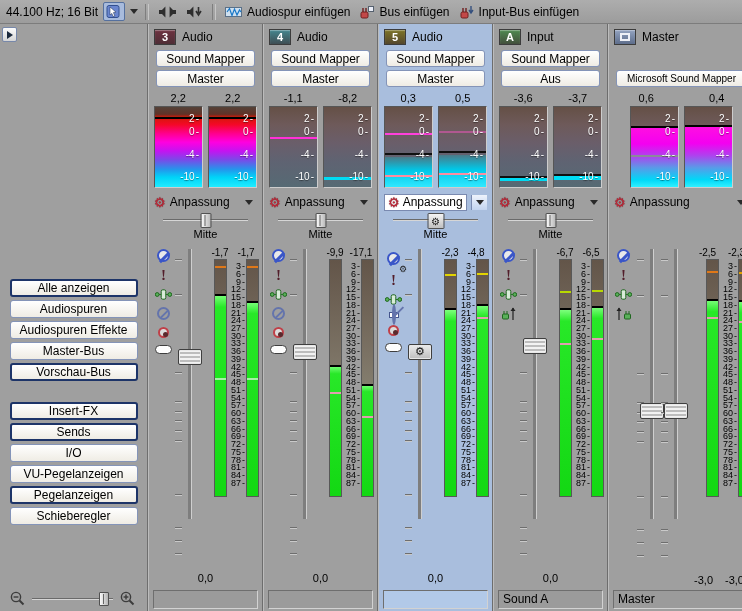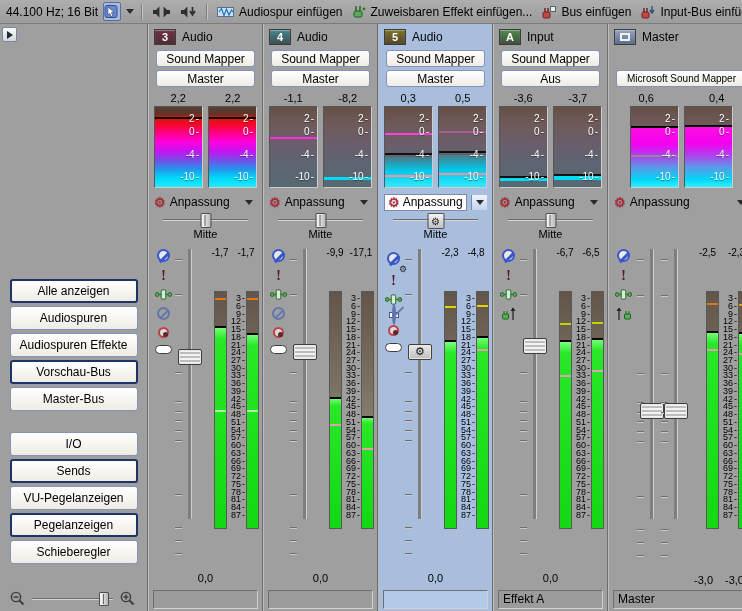--- a/index.html
+++ b/index.html
@@ -15,21 +15,21 @@
   .tb-act{display:flex;align-items:center;gap:4px;background:none;border:none;font:inherit;padding:1px 2px;white-space:nowrap;}
   
   .main{flex:1;display:flex;min-height:0;}
   .sidebar{width:148px;flex:none;box-sizing:border-box;position:relative;display:flex;flex-direction:column;
     border-right:1px solid #6e6e6e;background:#9f9f9f;}
   .side-arrow-btn{position:absolute;left:2px;top:3px;width:15px;height:15px;background:linear-gradient(#fcfcfc,#d6d6d6);
     border:1px solid #7788aa;border-radius:2px;display:flex;align-items:center;justify-content:center;padding:0;}
   .tri-r{width:0;height:0;border-left:6px solid #1c2a3c;border-top:4px solid transparent;border-bottom:4px solid transparent;}
   .view-group{margin-top:252px;}
   .section-group{margin-top:18px;}
-  .side-btn{display:block;width:128px;height:24px;margin:3px auto 0;background:linear-gradient(#ffffff,#efece4);
+  .side-btn{display:block;width:128px;height:18px;margin:3px auto 0;background:linear-gradient(#ffffff,#efece4);
     border:1px solid #8494b8;border-radius:3px;font-size:12px;font-family:inherit;padding:0;line-height:15px;}
   .side-btn.active{border:2px solid #1d3468;line-height:13px;}
   .zoom-row{margin-top:auto;margin-bottom:4px;display:flex;align-items:center;gap:7px;padding:0 12px 0 10px;height:18px;}
   .zslider{flex:1;position:relative;height:14px;}
   .zgroove{position:absolute;left:0;right:0;top:7px;height:1px;background:#6a6a6a;border-bottom:1px solid #d6d6d6;}
   .zthumb{position:absolute;top:1px;width:8px;height:12px;background:linear-gradient(90deg,#fafafa,#b4b4b4);
     border:1px solid #515151;border-radius:1px;}
   .zthumb::after{content:"";position:absolute;left:3px;top:1px;bottom:1px;width:1px;background:#666;}
   
   .strips{flex:1;display:flex;min-width:0;}
@@ -78,21 +78,21 @@
   .fader-area{flex:1;display:flex;margin-top:5px;padding:0 1px 0 2px;min-height:0;}
   .icons-col{width:21px;flex:none;display:flex;flex-direction:column;align-items:center;gap:7px;padding-top:2px;}
   .fader-wrap{width:32px;flex:none;position:relative;}
   .fader-wrap.dual{width:58px;}
   .ftrack{position:absolute;top:2px;height:270px;width:3px;background:#7e7e7e;border-right:1px solid #cfcfcf;transform:translateX(-50%);}
   .ftick{position:absolute;width:7px;height:1px;background:#6e6e6e;border-bottom:1px solid #c9c9c9;}
   .fthumb{position:absolute;width:24px;height:16px;transform:translate(-50%,-50%);border:1px solid #3f3f3f;border-radius:2px;
     background:repeating-linear-gradient(180deg,#f2f2f2 0 2px,#bdbdbd 2px 4px);box-shadow:inset 0 0 0 1px #e8e8e8;
     display:flex;align-items:center;justify-content:center;padding:0;}
   .fthumb.gearth{font-size:11px;color:#111;background:linear-gradient(#ececec,#bdbdbd);}
-  .lvl{flex:1;display:flex;flex-direction:column;min-width:0;padding-left:1px;gap:32px;}
+  .lvl{flex:1;display:flex;flex-direction:column;min-width:0;padding-left:1px;}
   .peak-row{height:12px;flex:none;display:flex;justify-content:flex-end;font-size:10px;}
   .peak-row span{width:29px;text-align:center;white-space:nowrap;}
   .bars-row{height:238px;flex:none;display:flex;justify-content:flex-end;}
   .lbar{width:13px;flex:none;position:relative;overflow:hidden;box-sizing:border-box;border:1px solid #585858;
     background:linear-gradient(180deg,#635549 0%,#7b7264 40%,#91907f 75%,#9b9b8a 100%);}
   .lit{position:absolute;left:0;right:0;bottom:0;background:linear-gradient(180deg,#7dff7d 0%,#28e828 6%,#13d813 100%);}
   .lmark{position:absolute;left:0;right:0;height:2px;}
   .scale-col{width:19px;flex:none;position:relative;font-size:9px;}
   .snum{position:absolute;right:5px;transform:translateY(-50%);white-space:nowrap;}
   .snum::after{content:"-";position:absolute;right:-4px;}
@@ -144,29 +144,20 @@
     </button>
     <span class="sep"></span>
     <button class="tb-act">
       <svg width="18" height="14" viewBox="0 0 18 14">
         <rect x="0.5" y="2.5" width="16" height="9" fill="#cfe0ef" stroke="#5a7088"></rect>
         <polyline points="2,7 4.5,3.5 7,10.5 9.5,4 12,10 14.5,5 16,7" stroke="#1878c8" stroke-width="1.2" fill="none"></polyline>
       </svg>
       <span>Audiospur einfügen</span>
     </button>
     <button class="tb-act">
-      <svg width="15" height="14" viewBox="0 0 15 14">
-        <line x1="5" y1="1" x2="5" y2="6" stroke="#1e5e1e" stroke-width="1.4"></line>
-        <line x1="9" y1="1" x2="9" y2="6" stroke="#1e5e1e" stroke-width="1.4"></line>
-        <rect x="3" y="6" width="8" height="6" rx="1.5" fill="#57aa57" stroke="#1e5e1e"></rect>
-        <circle cx="13" cy="4" r="1.4" fill="#2a7a2a"></circle>
-      </svg>
-      <span>Zuweisbaren Effekt einfügen...</span>
-    </button>
-    <button class="tb-act">
       <svg width="16" height="14" viewBox="0 0 16 14">
         <rect x="9.5" y="1.5" width="5" height="5" fill="#e9edf7" stroke="#55606e"></rect>
         <line x1="4" y1="3" x2="4" y2="8" stroke="#6e1e1e" stroke-width="1.4"></line>
         <line x1="7" y1="3" x2="7" y2="8" stroke="#6e1e1e" stroke-width="1.4"></line>
         <rect x="2" y="7" width="7" height="6" rx="1.5" fill="#c24848" stroke="#6e1e1e"></rect>
       </svg>
       <span>Bus einfügen</span>
     </button>
     <button class="tb-act">
       <svg width="16" height="14" viewBox="0 0 16 14">
@@ -181,26 +172,27 @@
 
   <div class="main">
     <div class="sidebar">
       <button class="side-arrow-btn">
           <span class="tri-r"></span>
         </button>
       <div class="view-group">
           <button class="side-btn active">Alle anzeigen</button>
           <button class="side-btn">Audiospuren</button>
           <button class="side-btn">Audiospuren Effekte</button>
+          <button class="side-btn">Master-Bus</button>
           <button class="side-btn active">Vorschau-Bus</button>
-          <button class="side-btn">Master-Bus</button>
         </div>
       <div class="section-group">
+          <button class="side-btn active">Insert-FX</button>
+          <button class="side-btn active">Sends</button>
           <button class="side-btn">I/O</button>
-          <button class="side-btn active">Sends</button>
           <button class="side-btn">VU-Pegelanzeigen</button>
           <button class="side-btn active">Pegelanzeigen</button>
           <button class="side-btn">Schieberegler</button>
         </div>
       <div class="zoom-row">
         <svg width="15" height="15" viewBox="0 0 15 15">
           <circle cx="6" cy="6" r="4.6" fill="none" stroke="#3c3c3c" stroke-width="1.4"></circle>
           <line x1="9.5" y1="9.5" x2="13.5" y2="13.5" stroke="#3c3c3c" stroke-width="2"></line>
           <line x1="3.6" y1="6" x2="8.4" y2="6" stroke="#3c3c3c" stroke-width="1.4"></line>
         </svg>
@@ -711,21 +703,21 @@
                 <div class="lbar">
                   <div class="lit" style="top: 20%;"></div>
                   <div class="lmark" style="top: 12.5%; background: rgb(184, 216, 0);"></div>
                   <div class="lmark" style="top: 19.5%; background: rgb(0, 0, 0);"></div>
                   <div class="lmark" style="top: 33%; background: rgb(224, 160, 176);"></div>
                 </div>
               </div>
             </div>
           </div>
           <div class="value-row">0,0</div>
-          <div class="name-box">Effekt A</div>
+          <div class="name-box">Sound A</div>
         </div>
         <div class="strip master">
           <div class="strip-header">
             <span class="badge badge-ic">
               <span class="sq"></span>
             </span>
             <span class="strip-title">Master</span>
           </div>
           <div class="spacer-btn"></div>
           <button class="strip-btn small">Microsoft Sound Mapper</button>

